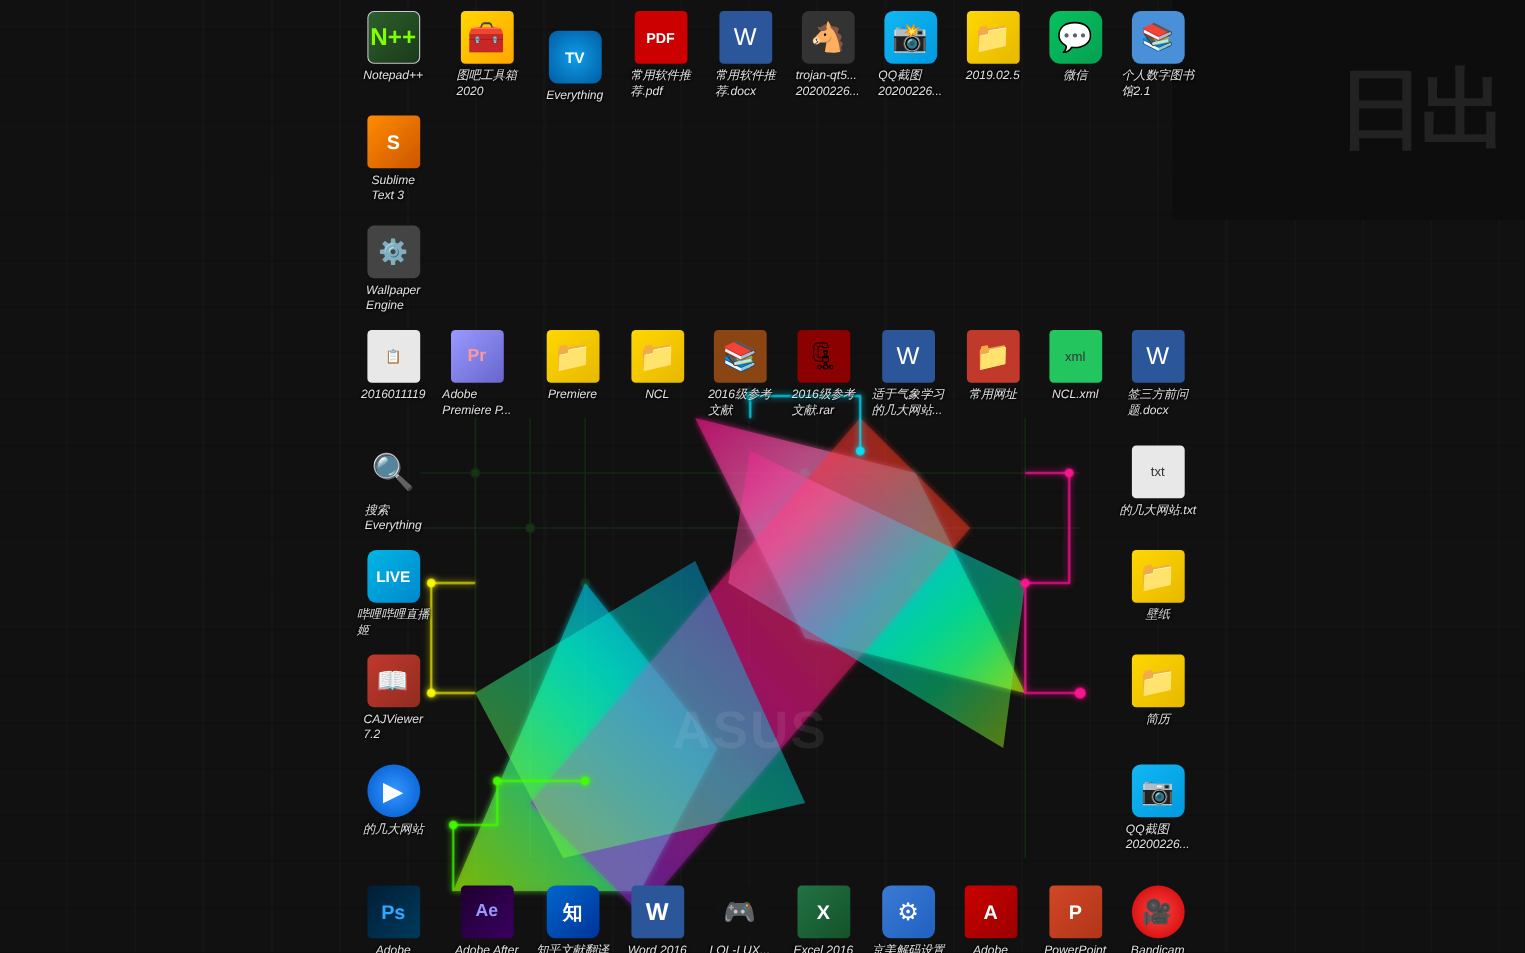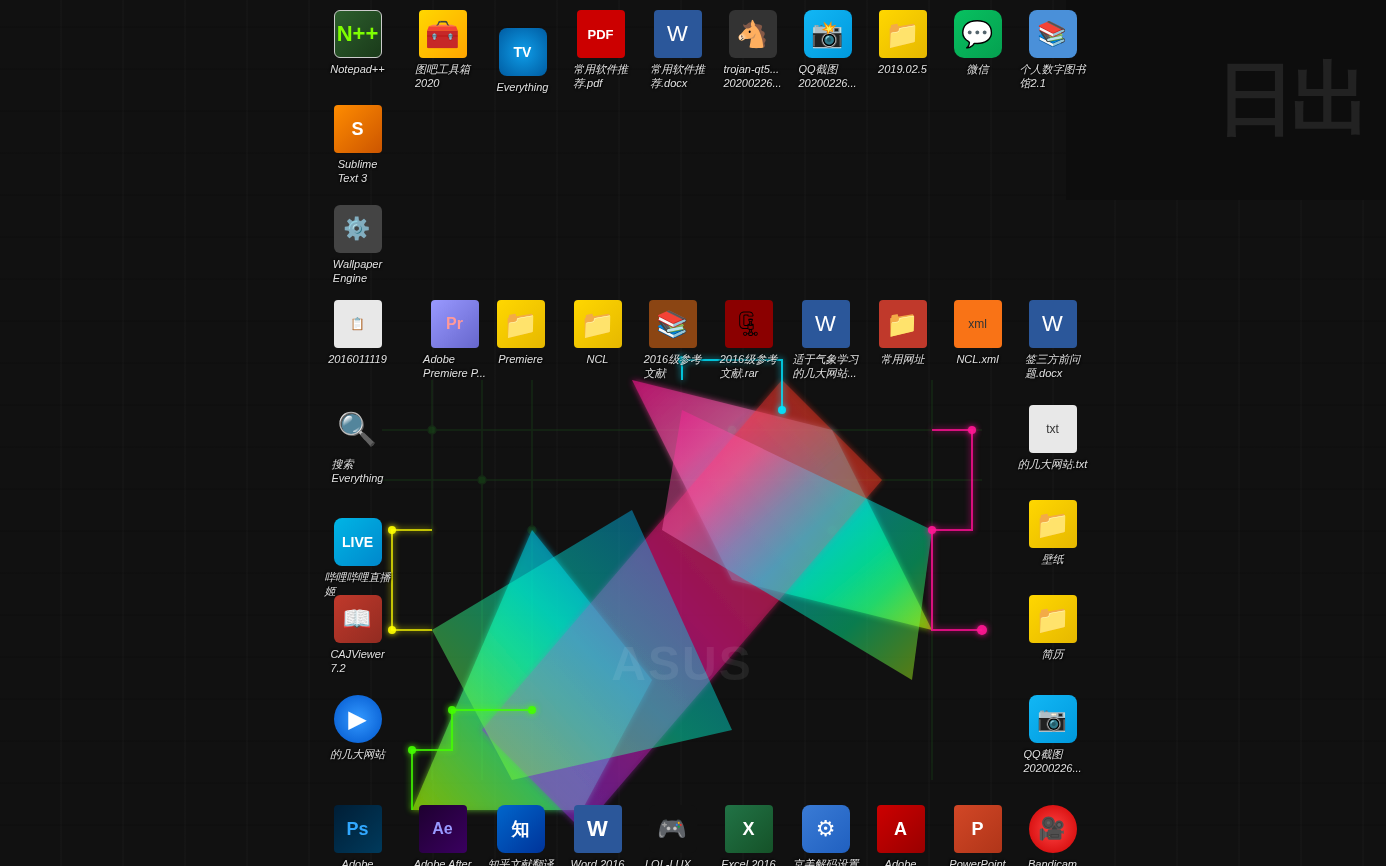--- a/index.html
+++ b/index.html
@@ -99,21 +99,21 @@
 
     
     .notepad-icon { color: #000; background: linear-gradient(135deg, #f5f5f5, #e0e0e0); border: 1px solid #ccc; }
     .orange-folder { background: linear-gradient(135deg, #ffd700, #ffa500); }
     .blue-circle { background: radial-gradient(circle, #0e9de8, #0066cc); border-radius: 50%; color: white; font-weight: bold; }
     .red-pdf { background: #cc0000; color: white; border-radius: 4px; font-size: 14px; font-weight: bold; }
     .word-blue { background: linear-gradient(135deg, #2b579a, #1a3f7a); color: white; border-radius: 4px; font-size: 20px; }
     .green-wechat { background: linear-gradient(135deg, #07c160, #05a050); color: white; border-radius: 50%; }
     .sublime-orange { background: linear-gradient(135deg, #ff8c00, #cc7000); color: white; border-radius: 4px; }
     .search-orange { color: #ff8800; font-size: 36px; background: transparent; }
-    .bilibili-blue { background: linear-gradient(135deg, #00b5e5, #0088cc); color: white; border-radius: 8px; margin-top: 18px; }
+    .bilibili-blue { background: linear-gradient(135deg, #00b5e5, #0088cc); color: white; border-radius: 8px; }
     .potplayer-blue { background: radial-gradient(circle, #3399ff, #0066cc); color: white; border-radius: 50%; }
     .ps-blue { background: linear-gradient(135deg, #001e36, #00c8ff); color: #31a8ff; border-radius: 4px; font-size: 20px; font-weight: bold; }
     .ae-purple { background: linear-gradient(135deg, #1e0030, #9999ff); color: #9999ff; border-radius: 4px; font-size: 18px; font-weight: bold; }
     .zhihu-blue { background: linear-gradient(135deg, #0066cc, #0044aa); color: white; border-radius: 8px; font-size: 20px; font-weight: bold; }
     .excel-green { background: linear-gradient(135deg, #217346, #155228); color: white; border-radius: 4px; font-size: 18px; font-weight: bold; }
     .ppt-orange { background: linear-gradient(135deg, #d24726, #b03519); color: white; border-radius: 4px; font-size: 18px; font-weight: bold; }
     .qq-icon { background: linear-gradient(135deg, #12b7f5, #0099dd); border-radius: 8px; }
     .folder-yellow { background: linear-gradient(135deg, #ffd700, #e6b800); border-radius: 4px; }
     .gear-blue { background: linear-gradient(135deg, #3a7bd5, #2060c0); color: white; border-radius: 8px; }
     .red-head { background: radial-gradient(circle, #ff4444, #cc0000); border-radius: 50%; }
@@ -280,21 +280,21 @@
 <div class="desktop-icon pos" style="left:315px; top:200px;">
   <div class="icon-img" style="background:#444;border-radius:6px;font-size:22px;">⚙️</div>
   <div class="icon-label">Wallpaper<br>Engine</div>
 </div>
 
 <div class="desktop-icon pos" style="left:315px; top:295px;">
   <div class="icon-img" style="background:#e8e8e8;border-radius:4px;font-size:12px;color:#333;">📋</div>
   <div class="icon-label">2016011119</div>
 </div>
 
-<div class="desktop-icon pos" style="left:412px; top:295px;">
+<div class="desktop-icon pos" style="left:391px; top:295px;">
   <div class="icon-img" style="background:linear-gradient(135deg,#9999ff,#6666cc);color:#ff9999;border-radius:4px;font-size:16px;font-weight:bold;">Pr</div>
   <div class="icon-label">Adobe<br>Premiere P...</div>
 </div>
 
 <div class="desktop-icon pos" style="left:478px; top:295px;">
   <div class="icon-img folder-yellow" style="font-size:28px;">📁</div>
   <div class="icon-label">Premiere</div>
 </div>
 
 <div class="desktop-icon pos" style="left:555px; top:295px;">
@@ -316,21 +316,21 @@
   <div class="icon-img word-blue" style="background:#2b579a;color:white;border-radius:4px;font-size:22px;">W</div>
   <div class="icon-label">适于气象学习<br>的几大网站...</div>
 </div>
 
 <div class="desktop-icon pos" style="left:860px; top:295px;">
   <div class="icon-img" style="background:#c0392b;border-radius:4px;font-size:26px;">📁</div>
   <div class="icon-label">常用网址</div>
 </div>
 
 <div class="desktop-icon pos" style="left:935px; top:295px;">
-  <div class="icon-img" style="background:#f97316;border-radius:4px;font-size:12px;color:#333;padding:2px;">xml</div>
+  <div class="icon-img" style="background:#22c55e;border-radius:4px;font-size:12px;color:#333;padding:2px;">xml</div>
   <div class="icon-label">NCL.xml</div>
 </div>
 
 <div class="desktop-icon pos" style="left:1010px; top:295px;">
   <div class="icon-img word-blue" style="background:#2b579a;color:white;border-radius:4px;font-size:22px;">W</div>
   <div class="icon-label">签三方前问<br>题.docx</div>
 </div>
 
 <div class="desktop-icon pos" style="left:315px; top:400px;">
   <div class="icon-img search-orange" style="background:transparent;font-size:32px;">🔍</div>

